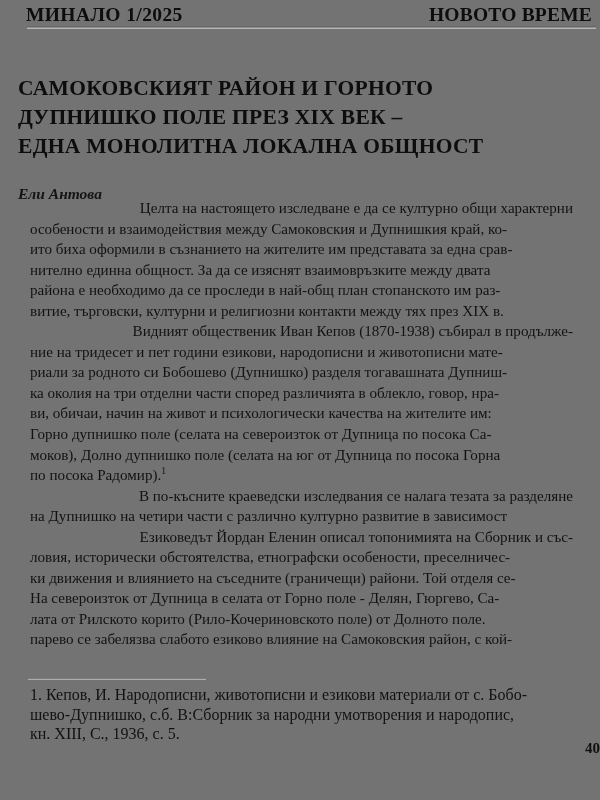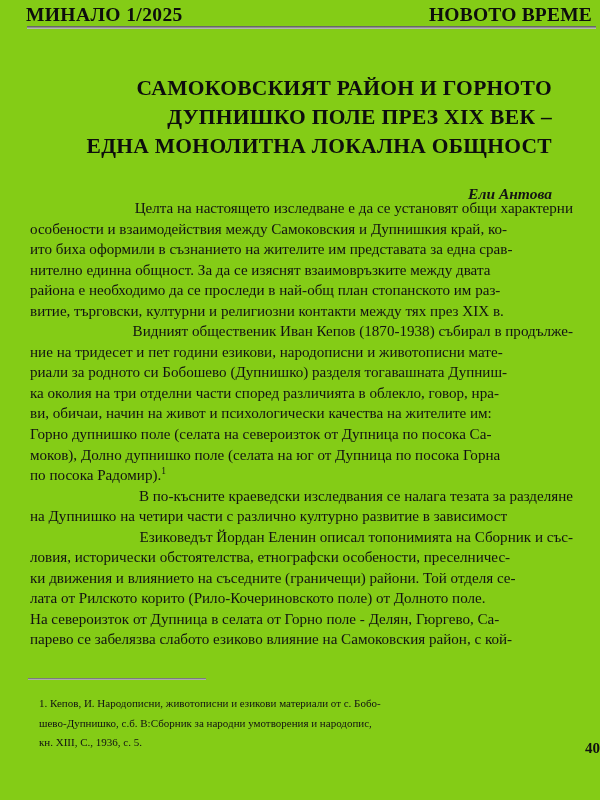--- a/index.html
+++ b/index.html
@@ -6,21 +6,21 @@
   html, body {
     margin: 0;
     padding: 0;
     background: #ffffff;
   }
 
   .page {
     position: relative;
     width: 600px;
     height: 800px;
-    background: #84cc16;
+    background: #737373;
     overflow: hidden;
     font-family: "Liberation Serif", "DejaVu Serif", serif;
     color: #111111;
     box-sizing: border-box;
   }
 
   
   .running-head {
     position: absolute;
     top: 4px;
@@ -51,23 +51,23 @@
     left: 27px;
     right: 4px;
     height: 2.5px;
     background: linear-gradient(to bottom, #555 0%, #888 45%, #c9c9c9 100%);
   }
 
   
   .title-block {
     position: absolute;
     top: 74px;
-    left: 12px;
+    left: 18px;
     width: 540px;
-    text-align: right;
+    text-align: left;
   }
 
   .doc-title {
     font-family: "Liberation Serif", "DejaVu Serif", serif;
     font-weight: bold;
     font-size: 21.5px;
     line-height: 29px;
     letter-spacing: 0.3px;
     margin: 0;
     color: #0d0d0d;
@@ -137,22 +137,22 @@
   }
 
   .footnote {
     position: absolute;
     top: 685px;
     left: 30px;
     width: 543px;
   }
 
   .footnote-text {
-    margin: 9px;
-    font-size: 11px;
+    margin: 0;
+    font-size: 16px;
     line-height: 19.6px;
     text-align: justify;
     text-align-last: left;
     color: #121212;
   }
 
   .footnote-text .ln { display: block; white-space: nowrap; }
   .footnote-text .ln.j { display: flex; justify-content: space-between; }
   .footnote-text .ln.j > span { white-space: pre; }
 
@@ -186,21 +186,21 @@
       <span class="tline">ЕДНА МОНОЛИТНА ЛОКАЛНА ОБЩНОСТ</span>
     </h1>
     <div class="doc-author">Ели Антова</div>
   </div>
 
   <div class="body-text">
 
     <p class="para">
       <span class="ln j">
           <span class="indent"></span>
-          <span>Целта на настоящето изследване е да се установят общи характерни</span>
+          <span>Целта на настоящето изследване е да се културно общи характерни</span>
         </span>
       <span class="ln j">
           <span>особености и взаимодействия между Самоковския и Дупнишкия край, ко-</span>
         </span>
       <span class="ln j">
           <span>ито биха оформили в съзнанието на жителите им представата за една срав-</span>
         </span>
       <span class="ln j">
           <span>нително единна общност. За да се изяснят взаимовръзките между двата</span>
         </span>
@@ -251,24 +251,24 @@
           <span class="indent"></span>
           <span>Езиковедът Йордан Еленин описал топонимията на Сборник и със-</span>
         </span>
       <span class="ln j">
           <span>ловия, исторически обстоятелства, етнографски особености, преселничес-</span>
         </span>
       <span class="ln j">
           <span>ки движения и влиянието на съседните (граничещи) райони. Той отделя се-</span>
         </span>
       <span class="ln j">
+          <span>На североизток от Дупница в селата от Горно поле - Делян, Гюргево, Са-</span>
+        </span>
+      <span class="ln j">
           <span>лата от Рилското корито (Рило-Кочериновското поле) от Долното поле.</span>
-        </span>
-      <span class="ln j">
-          <span>На североизток от Дупница в селата от Горно поле - Делян, Гюргево, Са-</span>
         </span>
       <span class="ln j">
           <span>парево се забелязва слабото езиково влияние на Самоковския район, с кой-</span>
         </span>
     </p>
 
   </div>
 
   <div class="footnote-rule"></div>
   <div class="footnote">

